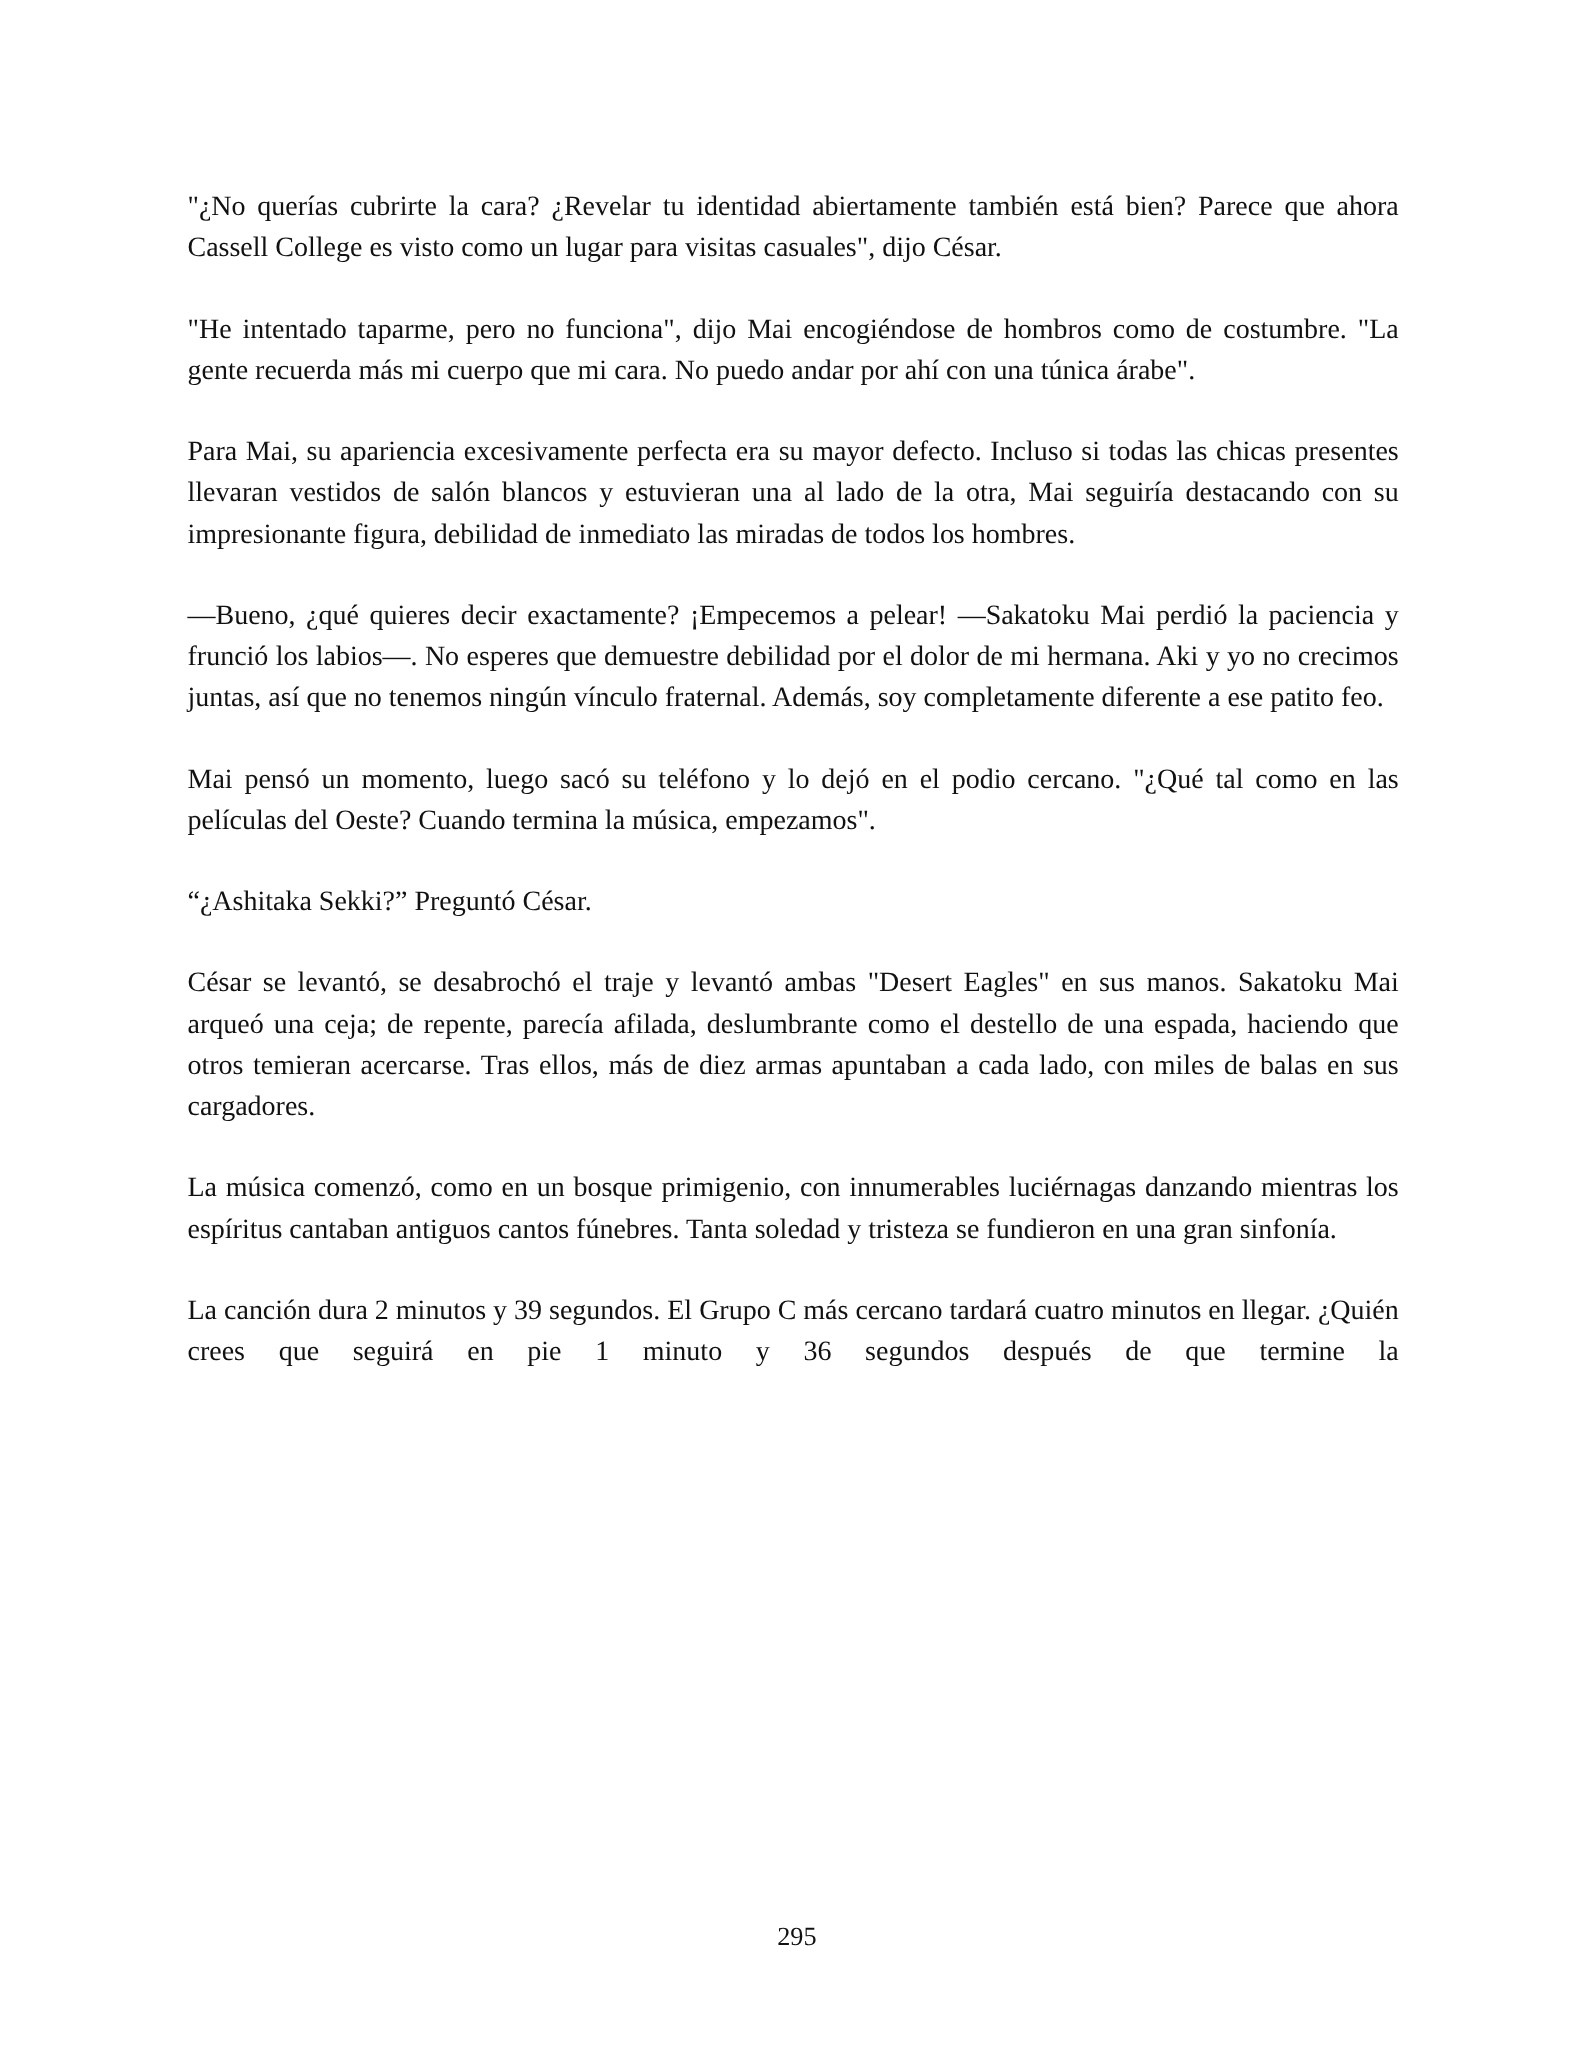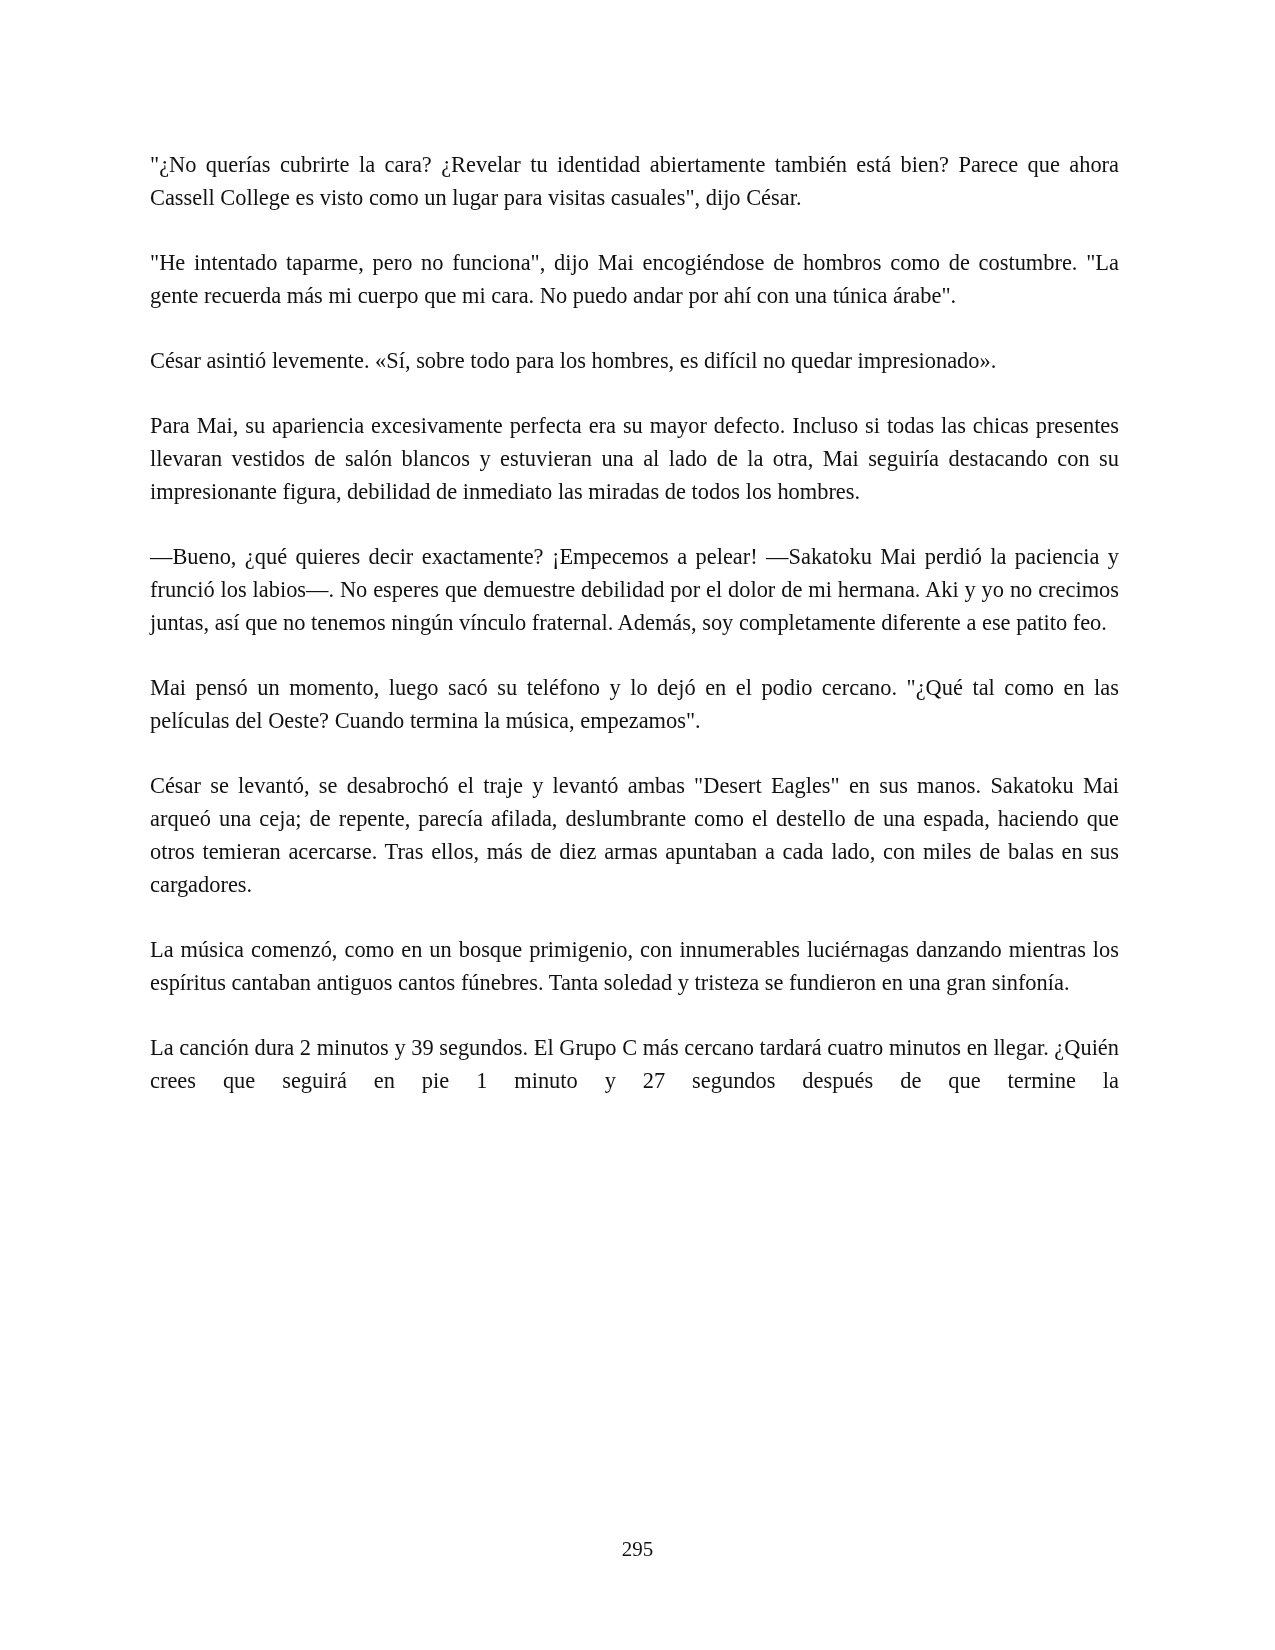--- a/index.html
+++ b/index.html
@@ -42,22 +42,22 @@
       font-size: 21px;
       line-height: 26px;
     }
   </style>
 </head>
 <body>
 
 <div class="page-body">
   <p class="para">"¿No querías cubrirte la cara? ¿Revelar tu identidad abiertamente también está bien? Parece que ahora Cassell College es visto como un lugar para visitas casuales", dijo César.</p>
   <p class="para">"He intentado taparme, pero no funciona", dijo Mai encogiéndose de hombros como de costumbre. "La gente recuerda más mi cuerpo que mi cara. No puedo andar por ahí con una túnica árabe".</p>
-  <p class="para">César asintió levemente. «Sí, sobre todo para los hombres, es difícil no quedar impresionado».</p>
   <p class="para">Para Mai, su apariencia excesivamente perfecta era su mayor defecto. Incluso si todas las chicas presentes llevaran vestidos de salón blancos y estuvieran una al lado de la otra, Mai seguiría destacando con su impresionante figura, debilidad de inmediato las miradas de todos los hombres.</p>
   <p class="para">—Bueno, ¿qué quieres decir exactamente? ¡Empecemos a pelear! —Sakatoku Mai perdió la paciencia y frunció los labios—. No esperes que demuestre debilidad por el dolor de mi hermana. Aki y yo no crecimos juntas, así que no tenemos ningún vínculo fraternal. Además, soy completamente diferente a ese patito feo.</p>
   <p class="para">Mai pensó un momento, luego sacó su teléfono y lo dejó en el podio cercano. "¿Qué tal como en las películas del Oeste? Cuando termina la música, empezamos".</p>
+  <p class="para">“¿Ashitaka Sekki?” Preguntó César.</p>
   <p class="para">César se levantó, se desabrochó el traje y levantó ambas "Desert Eagles" en sus manos. Sakatoku Mai arqueó una ceja; de repente, parecía afilada, deslumbrante como el destello de una espada, haciendo que otros temieran acercarse. Tras ellos, más de diez armas apuntaban a cada lado, con miles de balas en sus cargadores.</p>
   <p class="para">La música comenzó, como en un bosque primigenio, con innumerables luciérnagas danzando mientras los espíritus cantaban antiguos cantos fúnebres. Tanta soledad y tristeza se fundieron en una gran sinfonía.</p>
-  <p class="para">La canción dura 2 minutos y 39 segundos. El Grupo C más cercano tardará cuatro minutos en llegar. ¿Quién crees que seguirá en pie 1 minuto y 27 segundos después de que termine la</p>
+  <p class="para">La canción dura 2 minutos y 39 segundos. El Grupo C más cercano tardará cuatro minutos en llegar. ¿Quién crees que seguirá en pie 1 minuto y 36 segundos después de que termine la</p>
 </div>
 
 <div class="page-number">295</div>
 
 </body></html>

